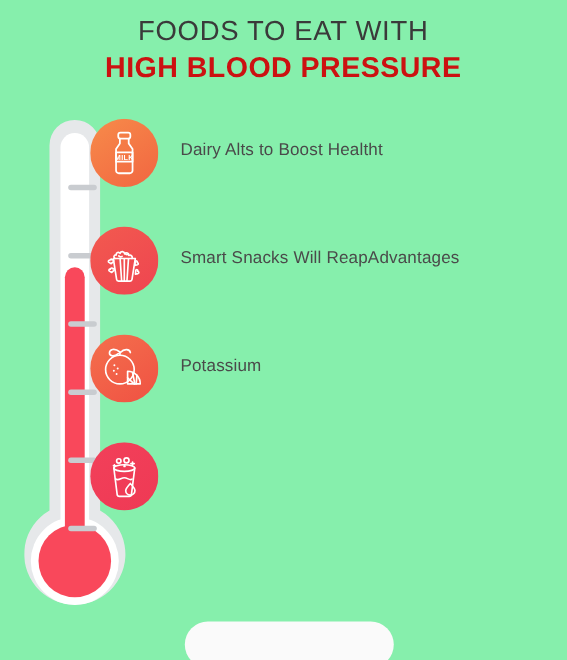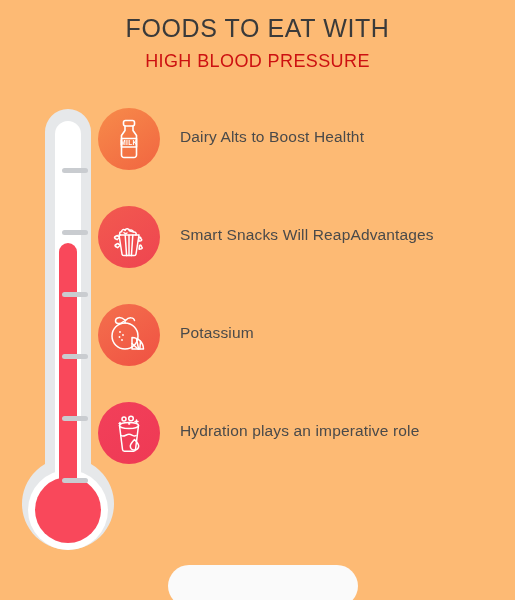--- a/index.html
+++ b/index.html
@@ -6,21 +6,21 @@
   * { margin:0; padding:0; box-sizing:border-box; }
   html, body {
     width:515px; height:600px;
     background:#ffffff;
     font-family:"Liberation Sans", sans-serif;
     overflow:hidden;
   }
   #infographic {
     position:relative;
     width:515px; height:600px;
-    background:#fdba74;
+    background:#86efac;
   }
 
   
   .bottom-blob {
     position:absolute;
     left:168px; top:565px;
     width:190px; height:42px;
     background:#fafafa;
     border-radius:22px;
   }
@@ -33,39 +33,39 @@
     text-align:center;
   }
   .title-line1 {
     font-size:25px;
     letter-spacing:0.6px;
     color:#3a3a3a;
     font-weight:400;
     line-height:32px;
   }
   .title-line2 {
-    font-size:18px;
+    font-size:26px;
     letter-spacing:0.4px;
     color:#cc1111;
-    font-weight:normal;
+    font-weight:bold;
     line-height:34px;
   }
 
   
   .thermometer {
     position:absolute;
     left:22px; top:92px;
     width:100px; height:478px;
   }
   .therm-svg { display:block; }
 
   
   .items {
     position:absolute;
-    left:98px; top:108px;
+    left:82px; top:108px;
     width:417px;
     text-decoration:underline;
   }
   .item {
     position:relative;
     height:98px;
   }
   .icon-circle {
     position:absolute;
     left:0; top:0;
@@ -223,17 +223,16 @@
             <circle cx="33" cy="16.5" r="2.3"></circle>
             <path d="M30.8 22 l0.4 -1.6 l0.4 1.6"></path>
 
             <path d="M38.5 18 l0 3 M37 19.5 l3 0"></path>
             <path d="M22 20.5 l0 1.8 M21.1 21.4 l1.8 0"></path>
 
             <path d="M36.5 37.5 c2.6 2.8 4.2 4.6 4.2 6.4 a4.2 4.2 0 0 1 -8.4 0 c0 -1.8 1.6 -3.6 4.2 -6.4 Z"></path>
           </g>
         </svg>
       </div>
-      <div class="item-label">Hydration plays an imperative role</div>
     </div>
 
   </div>
 </div>
 
 </body></html>

